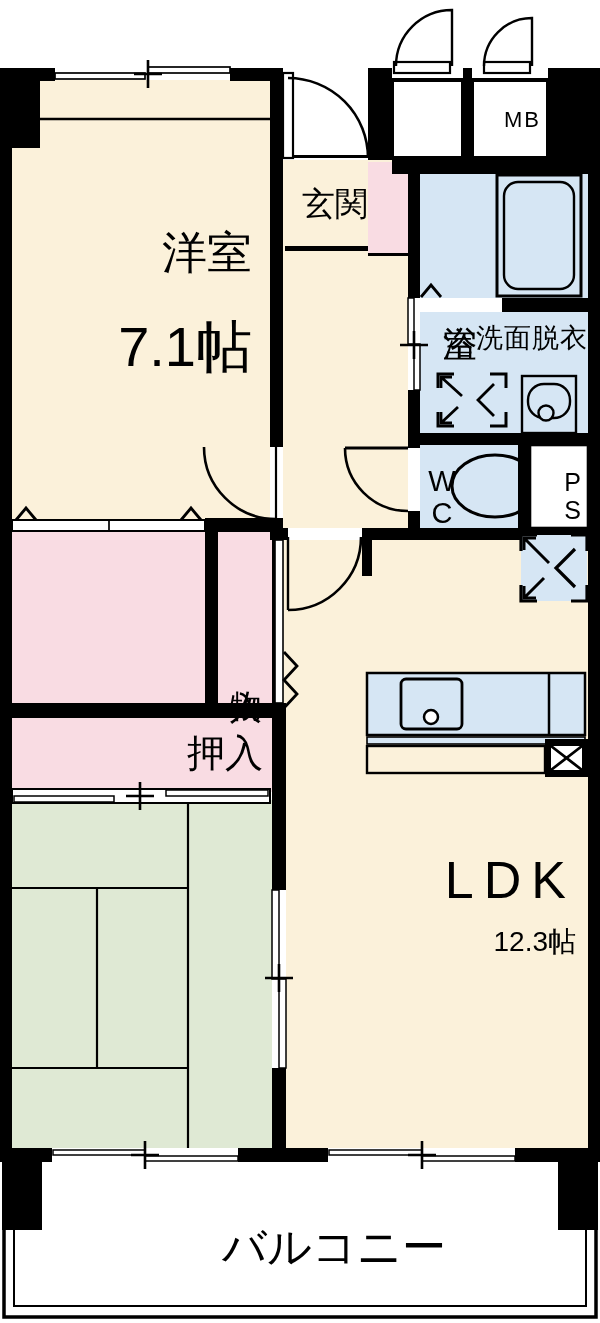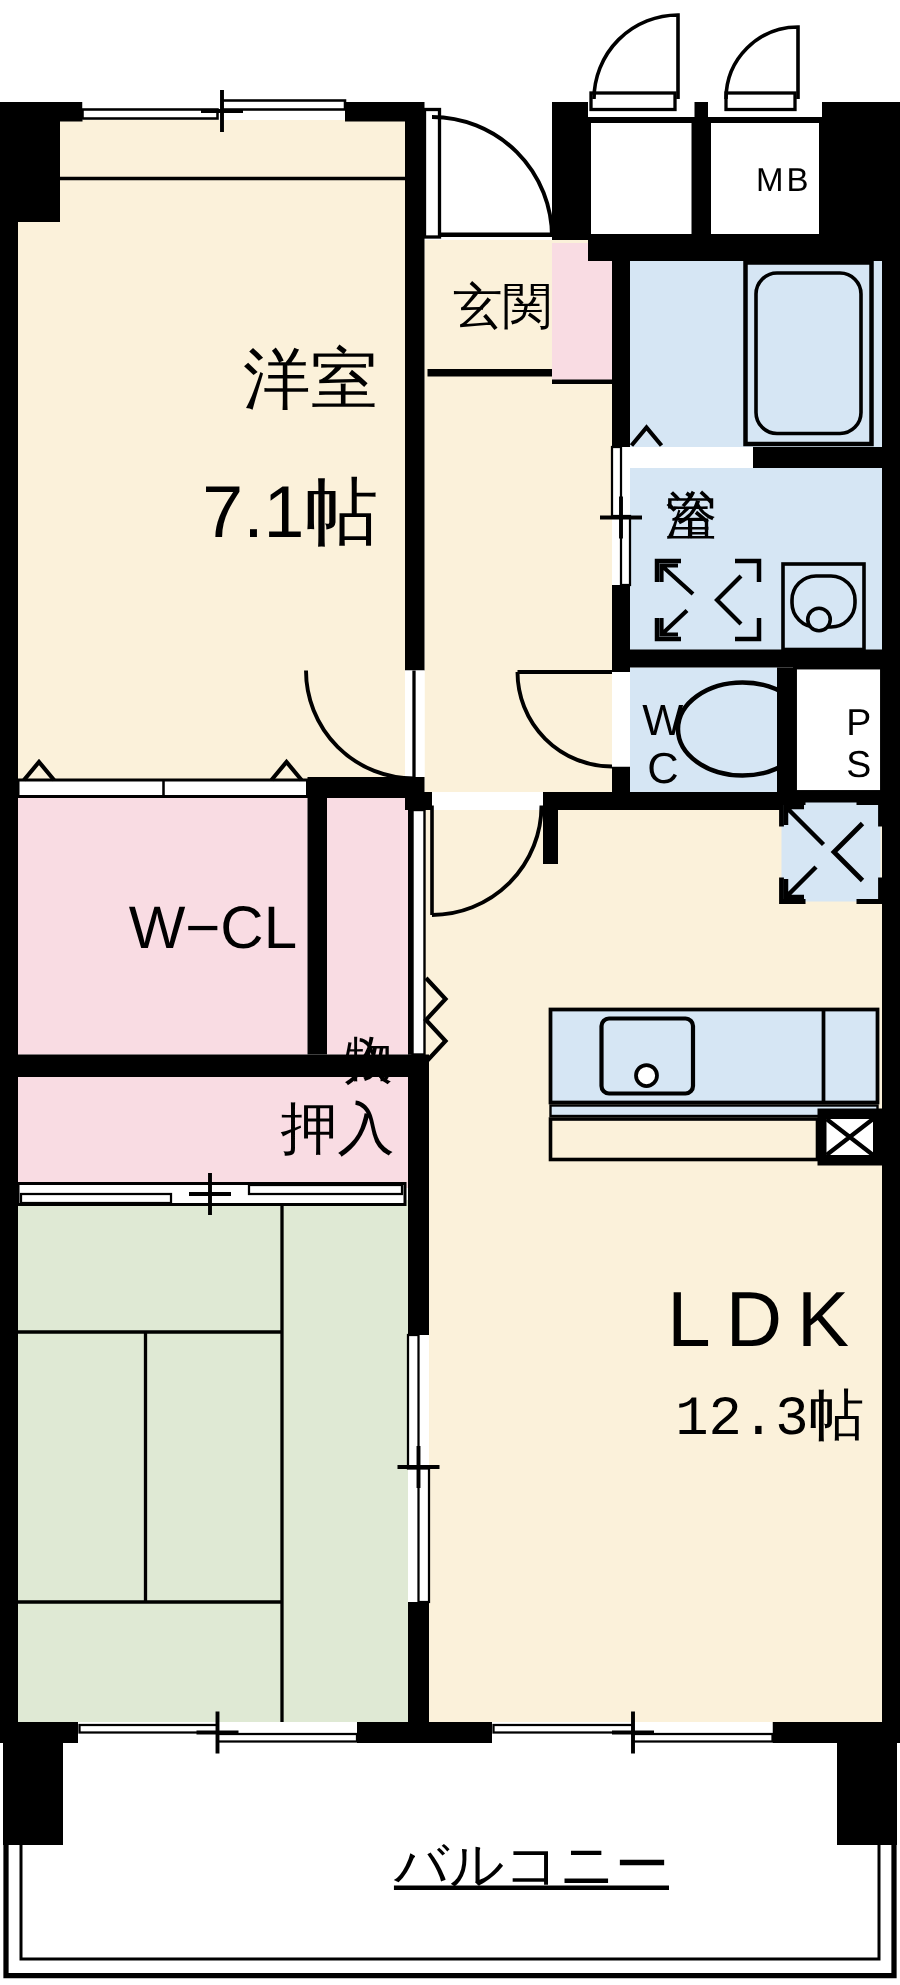--- a/index.html
+++ b/index.html
@@ -206,37 +206,37 @@
     </g>
   </g>
 
   <g>
     <path d="M4,1230 L4,1317 L596,1317 L596,1230" class="ln" stroke-width="3.5"></path>
     <path d="M14,1230 L14,1306 L586,1306 L586,1230" class="ln" stroke-width="2"></path>
   </g>
 </svg>
 
   <div class="lbl" style="left:40px;top:228px;width:212px;font-size:45px;">洋室</div>
-  <div class="lbl" style="left:40px;top:316px;width:212px;font-size:49px;">7.1帖</div>
+  <div class="lbl" style="left:40px;top:316px;width:212px;font-size:56px;">7.1帖</div>
 
   <div class="lbl" style="left:285px;top:186px;width:83px;font-size:33px;">玄関</div>
 
   <div class="lbl" style="left:475px;top:108px;width:66px;font-size:22px;letter-spacing:2px;">MB</div>
 
   <div class="lbl vtext" style="left:441px;top:183px;height:116px;font-size:34px;">浴室</div>
 
+  <div class="lbl" style="left:420px;top:324px;width:168px;font-size:27px;letter-spacing:1px;">洗面脱衣</div>
 
   <div class="lbl vtext" style="left:425px;top:451px;height:78px;font-size:29px;">WC</div>
 
   <div class="lbl vtext" style="left:558px;top:454px;height:70px;font-size:25px;">PS</div>
 
-  <div class="lbl" style="left:14px;top:597px;width:184px;font-size:40px;">W−CL</div>
 
   <div class="lbl vtext" style="left:228px;top:585px;height:80px;font-size:32px;">物入</div>
 
   <div class="lbl" style="left:13px;top:733px;width:250px;font-size:38px;font-family:Liberation Serif, serif;">押入</div>
 
 
   <div class="lbl" style="left:320px;top:823px;width:256px;font-size:52px;letter-spacing:10px;margin-top:29px;">LDK</div>
-  <div class="lbl" style="left:320px;top:927px;width:256px;font-size:37px;font-family:Liberation Mono, monospace;">12.3帖</div>
-
-  <div class="lbl" style="left:146px;top:1223px;width:300px;font-size:36px;text-decoration:underline;">バルコニー</div>
+  <div class="lbl" style="left:320px;top:927px;width:256px;font-size:28px;">12.3帖</div>
+
+  <div class="lbl" style="left:146px;top:1223px;width:300px;font-size:44px;">バルコニー</div>
 </div>
 
 </body></html>

